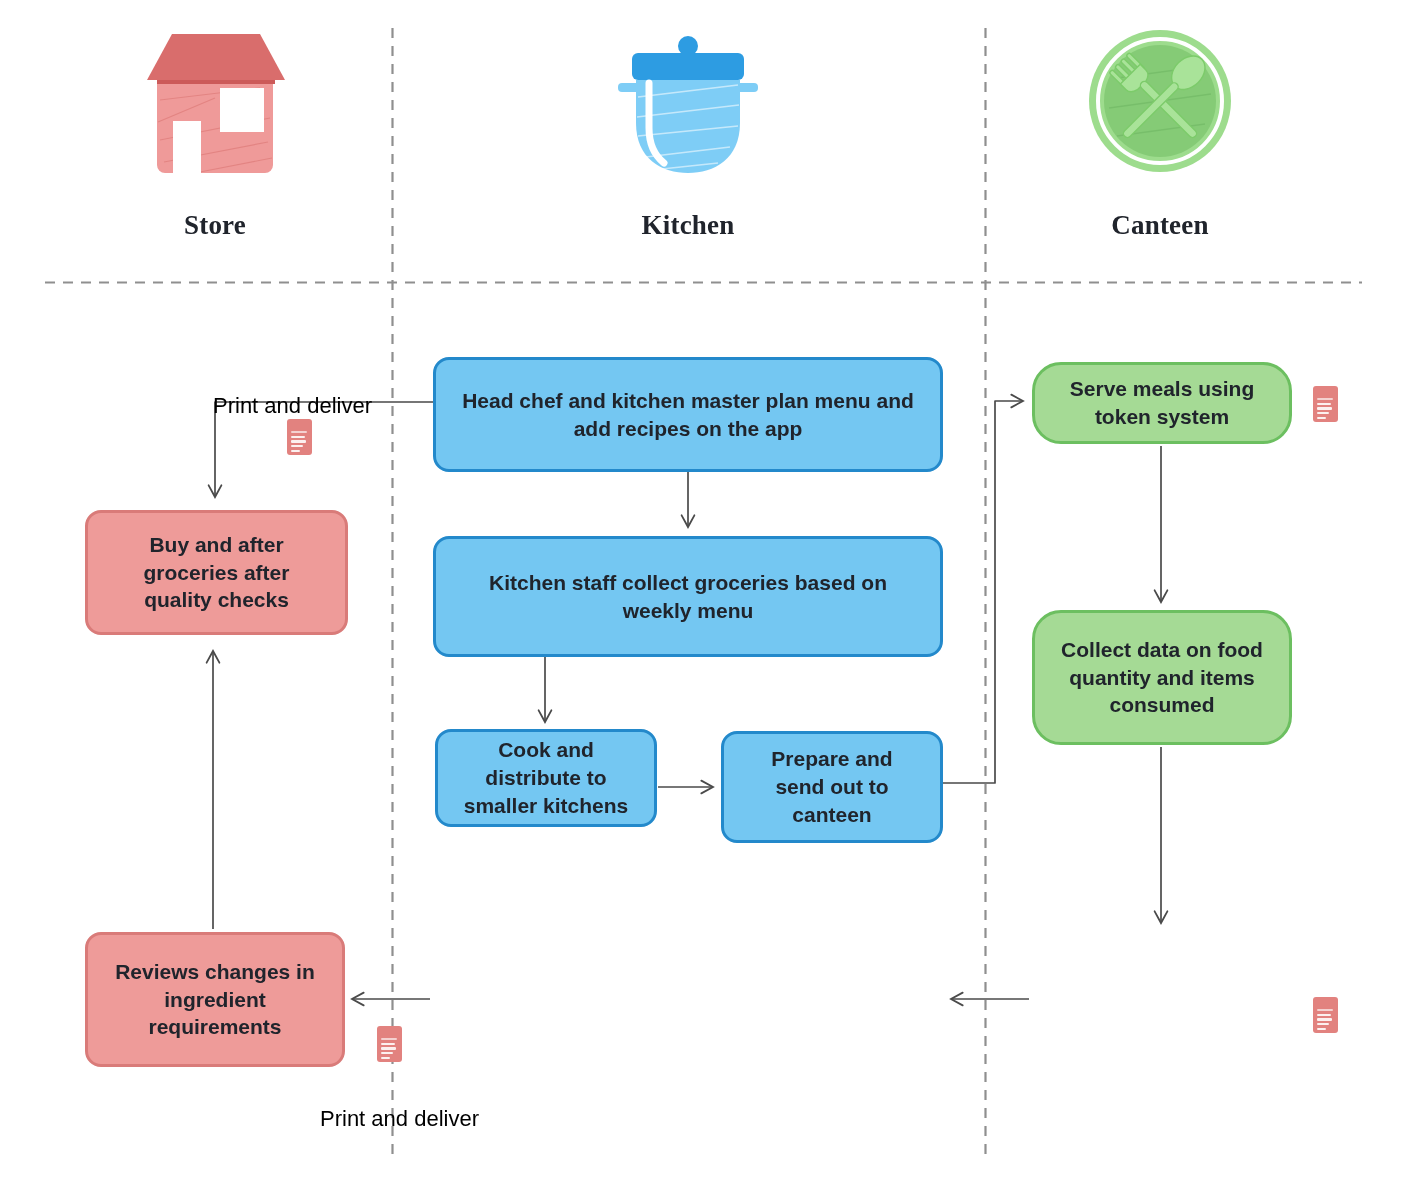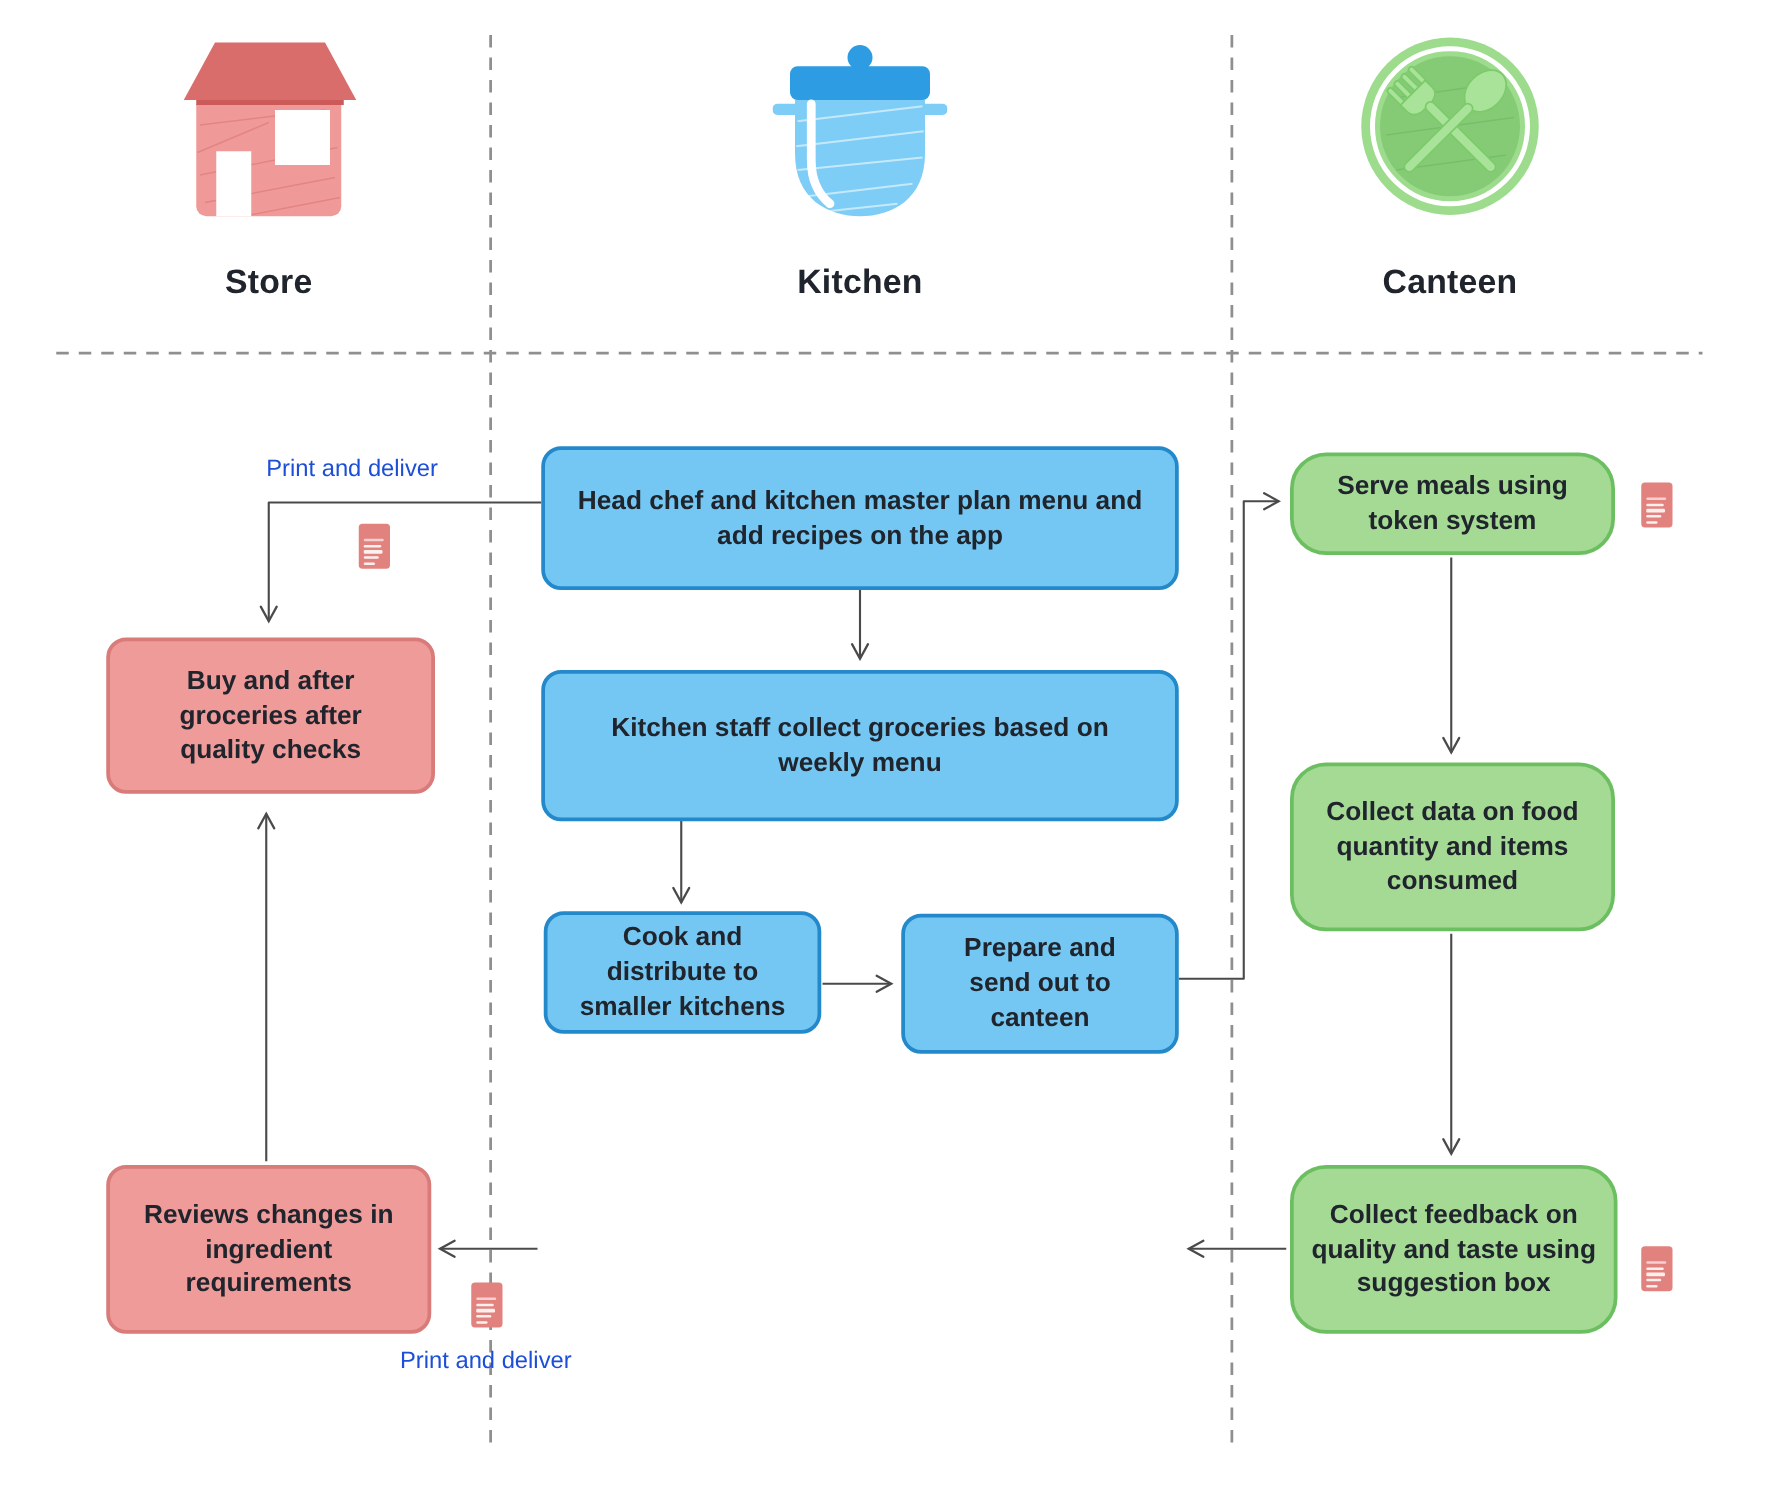--- a/index.html
+++ b/index.html
@@ -1,29 +1,29 @@
 <!DOCTYPE html>
 <html style="--blue-fill: #74c7f2; --blue-border: #2389cb; --green-fill: #a5da95; --green-border: #6cbf60; --red-fill: #ee9b99; --red-border: #d97b79; --doc-icon: #e2827f; --arrow: #4a4a4a; --lane-line: #8f8f8f; --text: #20242c;"><head>
 <meta charset="utf-8">
 <style>
   * { margin:0; padding:0; box-sizing:border-box; }
   html,body { background:#ffffff; }
   body { font-family:"Liberation Sans", sans-serif; }
   .canvas { position:relative; width:1412px; height:1196px; background:#fff; overflow:hidden; }
 
-  .lane-label { position:absolute; width:150px; text-align:center; font-size:27px; font-weight:600; letter-spacing:.2px; color:var(--text,#20242c); }
+  .lane-label { position:absolute; width:150px; text-align:center; font-size:27px; font-weight:600; letter-spacing:.2px; color:var(--text,#20242c);font-family:Liberation Serif, serif; }
 
   .node { position:absolute; display:flex; align-items:center; justify-content:center;
           text-align:center; font-weight:700; font-size:21px; line-height:1.32;
           color:var(--text,#20242c); border-radius:16px; border:3px solid; padding:6px 20px; }
   .node.blue  { background:var(--blue-fill,#74c7f2);  border-color:var(--blue-border,#2389cb); }
   .node.green { background:var(--green-fill,#a5da95); border-color:var(--green-border,#6cbf60);border-radius:29px; }
   .node.red   { background:var(--red-fill,#ee9b99);   border-color:var(--red-border,#d97b79); }
 
-  .annotation { position:absolute; font-size:19px; color:#1d4ed8; white-space:nowrap; }
+  .annotation { position:absolute; font-size:22px; color:#000000; white-space:nowrap;margin-top:28px; }
 
   .doc { position:absolute; width:25px; height:36px; background:var(--doc-icon,#e2827f);
          border-radius:3px; padding:12px 4px 0 4px; display:flex; flex-direction:column; gap:2.5px; }
   .doc i { display:block; height:2.2px; background:rgba(255,255,255,.88); border-radius:1px; }
   .doc i:nth-child(1){width:16px; opacity:.72;}
   .doc i:nth-child(2){width:14px;}
   .doc i:nth-child(3){width:15px;}
   .doc i:nth-child(4){width:12px;}
   .doc i:nth-child(5){width:9px;}
 
@@ -122,21 +122,20 @@
     <path class="flow-line" d="M213,929 V651" marker-end="url(#ah)"></path>
   </svg>
 
   <div class="node blue" style="left:433px; top:357px; width:510px; height:115px">Head chef and kitchen master plan menu and add recipes on the app</div>
   <div class="node blue" style="left:433px; top:536px; width:510px; height:121px">Kitchen staff collect groceries based on weekly menu</div>
   <div class="node blue" style="left:435px; top:729px; width:222px; height:98px; padding:6px 12px">Cook and distribute to smaller kitchens</div>
   <div class="node blue" style="left:721px; top:731px; width:222px; height:112px; padding:6px 28px">Prepare and send out to canteen</div>
 
   <div class="node green" style="left:1032px; top:362px; width:260px; height:82px">Serve meals using token system</div>
   <div class="node green" style="left:1032px; top:610px; width:260px; height:135px; padding:6px 14px">Collect data on food quantity and items consumed</div>
-  <div class="node green" style="left:1032px; top:932px; width:262px; height:135px; padding:6px 10px">Collect feedback on quality and taste using suggestion box</div>
 
   <div class="node red" style="left:85px; top:510px; width:263px; height:125px">Buy and after groceries after quality checks</div>
   <div class="node red" style="left:85px; top:932px; width:260px; height:135px">Reviews changes in ingredient requirements</div>
 
   <div class="annotation" style="left:213px; top:365px">Print and deliver</div>
   <div class="annotation" style="left:320px; top:1078px">Print and deliver</div>
 
   <div class="doc" style="left:287px;  top:419px">
       <i></i>
       <i></i>

